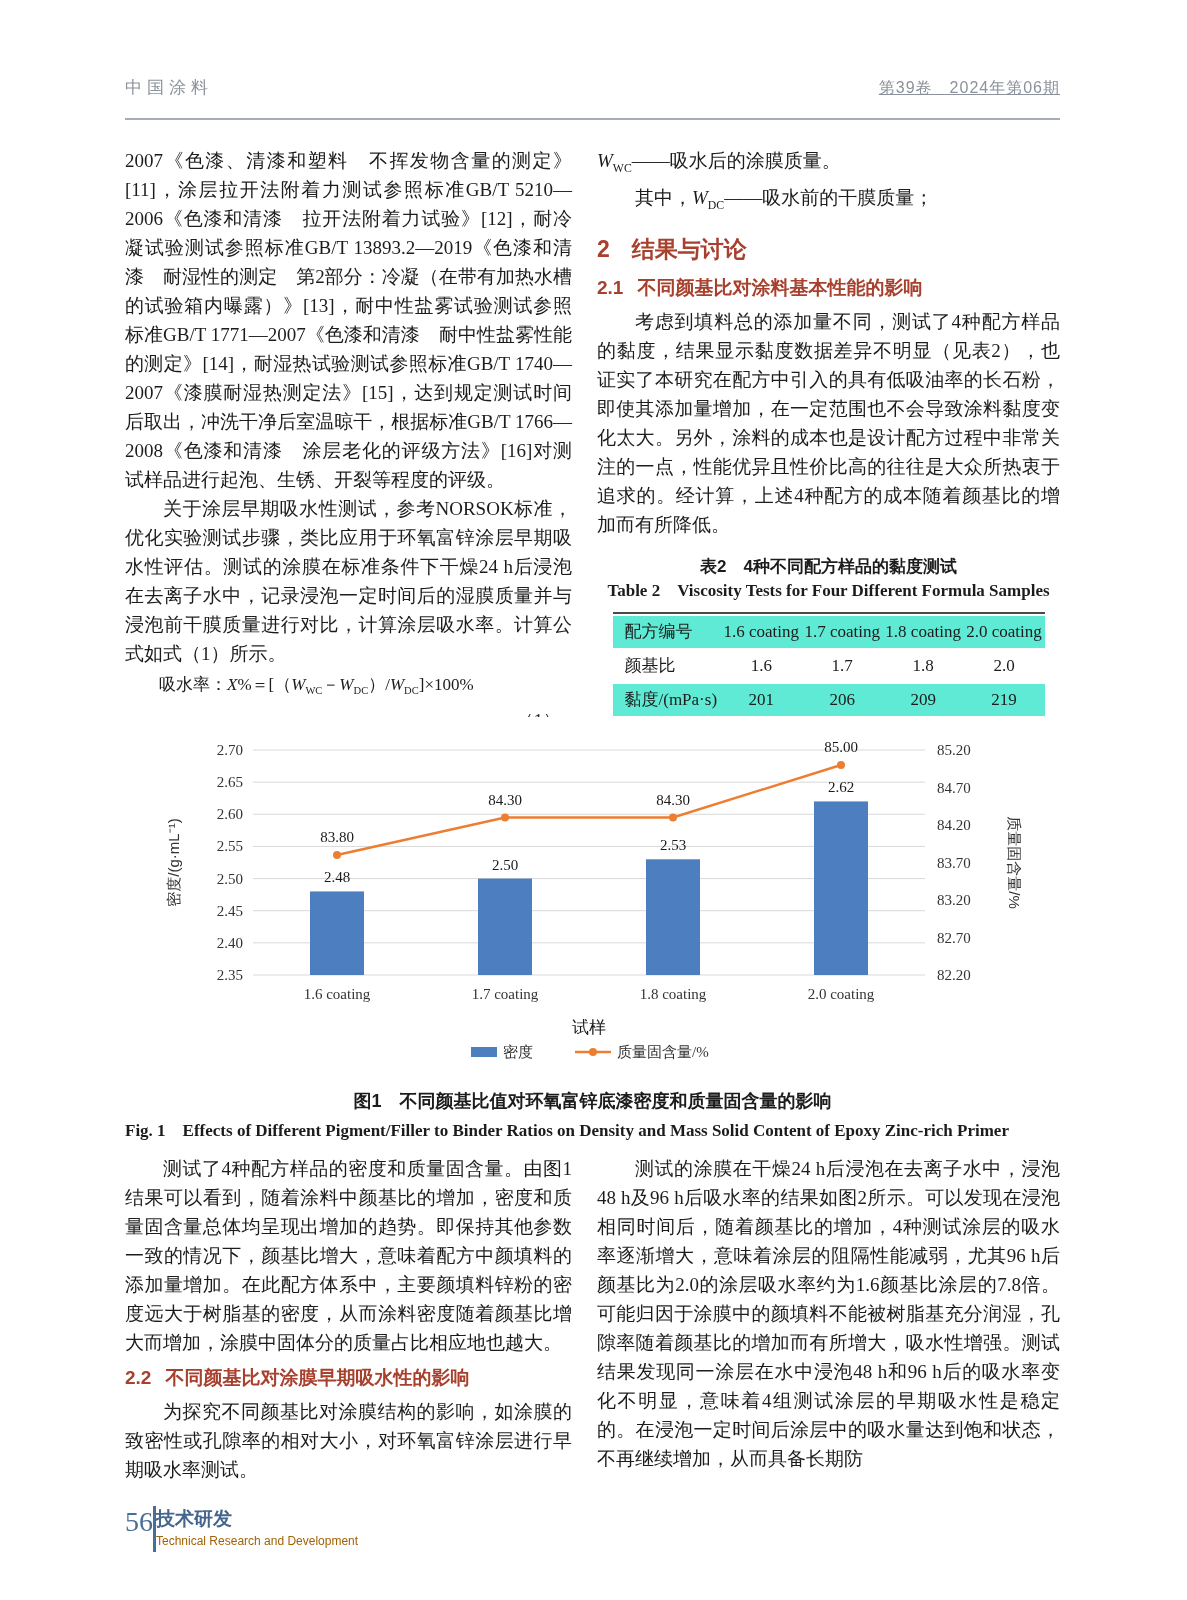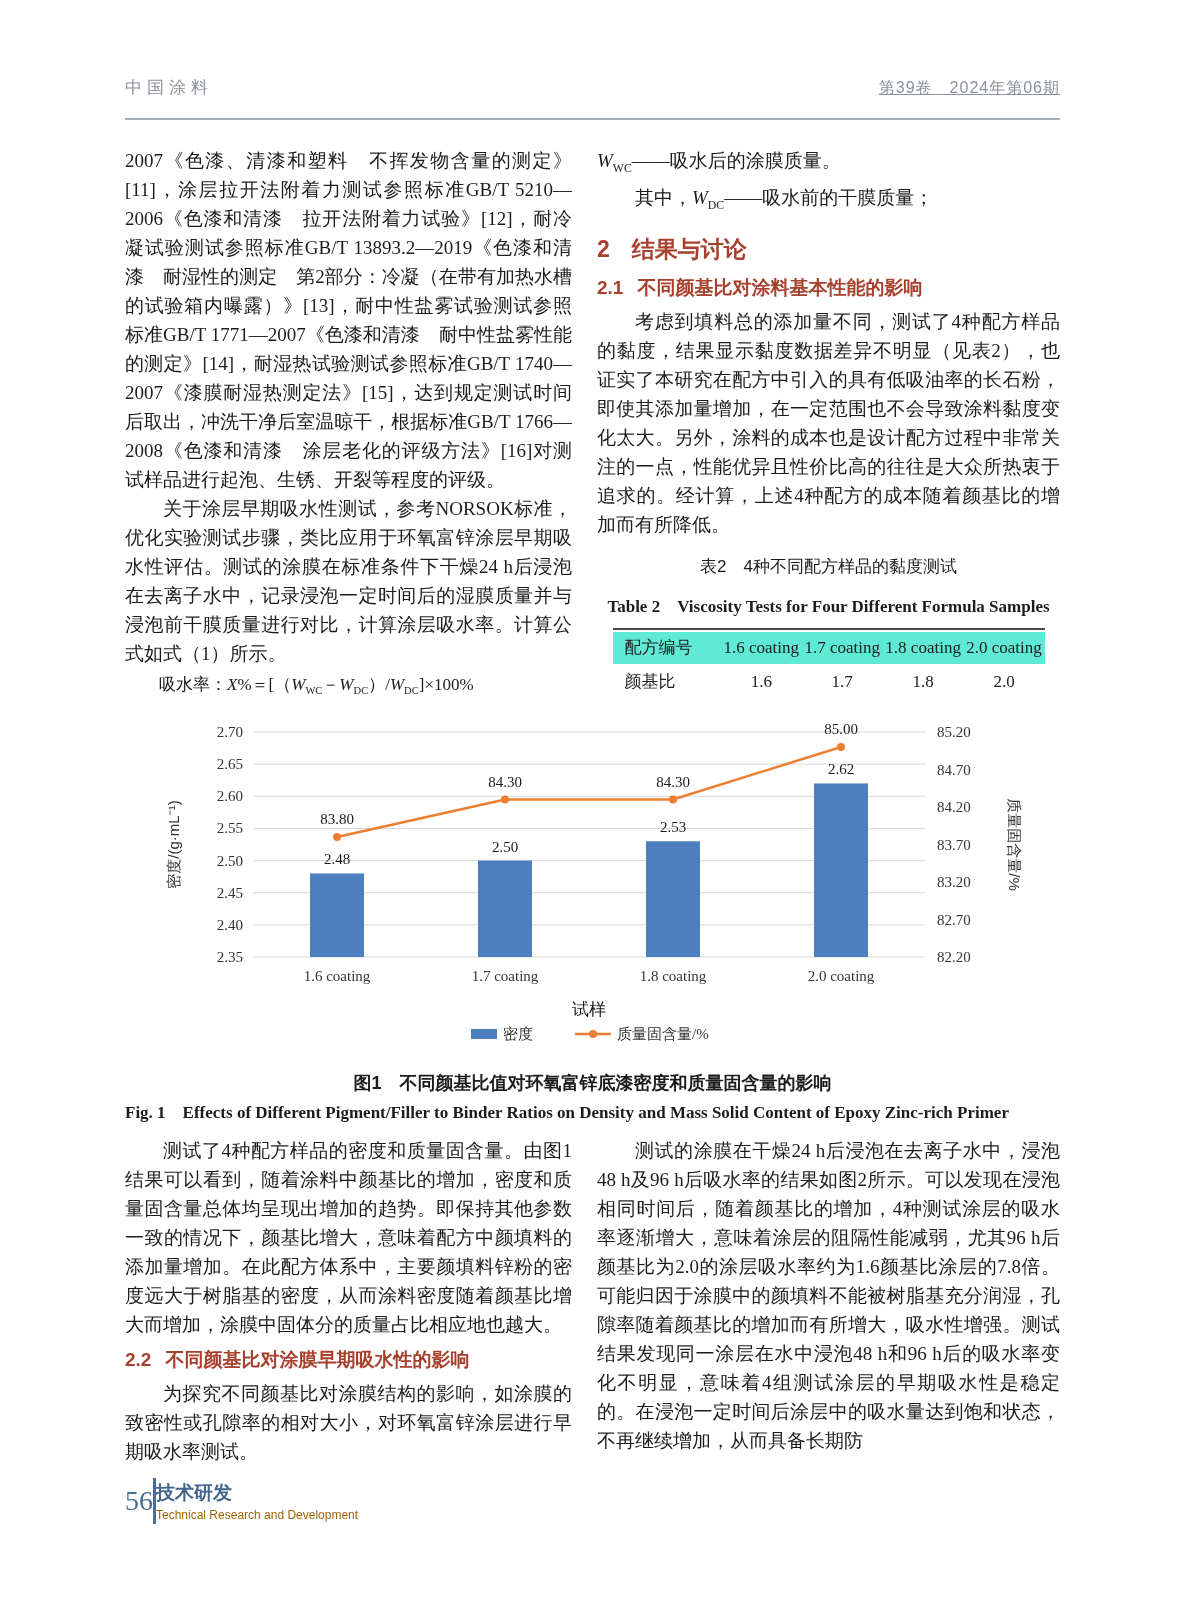--- a/index.html
+++ b/index.html
@@ -46,25 +46,25 @@
     color:#a8402e;font-size:23px;margin:14px 0 10px 0;
   }
   .h-sec .num{margin-right:22px;}
   .h-sub{
     font-family:"Liberation Sans",sans-serif;font-weight:bold;
     color:#a8402e;font-size:19px;margin:8px 0 6px 0;
   }
   .h-sub .num{margin-right:14px;}
   
   .tbl-cap-cn{
-    margin-top:16px;text-align:center;font-weight:normal;font-size:17px;
+    margin-top:16px;text-align:center;font-weight:bold;font-size:17px;
     font-family:"Liberation Sans",sans-serif;
   }
   .tbl-cap-en{
-    margin-top:17px;text-align:center;font-weight:bold;font-size:17px;
+    margin-top:1px;text-align:center;font-weight:bold;font-size:17px;
     font-family:"Liberation Serif",serif;line-height:23px;
   }
   table.viscosity{
     margin:10px auto 0 auto;width:432px;border-collapse:separate;border-spacing:0 2px;
     border-top:2px solid #4a4a4a;border-bottom:2px solid #4a4a4a;
     font-size:17px;
   }
   table.viscosity td{padding:5px 2px;text-align:center;line-height:22px;}
   table.viscosity td.lbl{text-align:left;padding-left:12px;}
   tr.shade td{background:#5eead4;}
@@ -78,22 +78,22 @@
   .fig-cap-cn{
     margin-top:10px;text-align:center;font-weight:bold;font-size:18px;
     font-family:"Liberation Sans",sans-serif;
   }
   .fig-cap-en{
     margin-top:6px;text-align:left;font-weight:bold;font-size:17px;
     font-family:"Liberation Serif",serif;
   }
   
   .pagefoot{
-    margin-top:auto;margin-bottom:76px;
-    display:flex;align-items:center;gap:0;
+    margin-top:auto;margin-bottom:48px;
+    display:flex;gap:0;
   }
   .pagefoot .pno{
     font-family:"Liberation Serif",serif;font-size:28px;color:#4a6f96;
   }
   .pagefoot .bar{width:3px;height:46px;background:#4a6f96;}
   .pagefoot .fr .cn{
     font-family:"Liberation Sans",sans-serif;font-weight:bold;font-size:19px;color:#44658c;
   }
   .pagefoot .fr .en{
     font-family:Liberation Sans, sans-serif;font-size:12px;color:#a16207;margin-top:2px;

